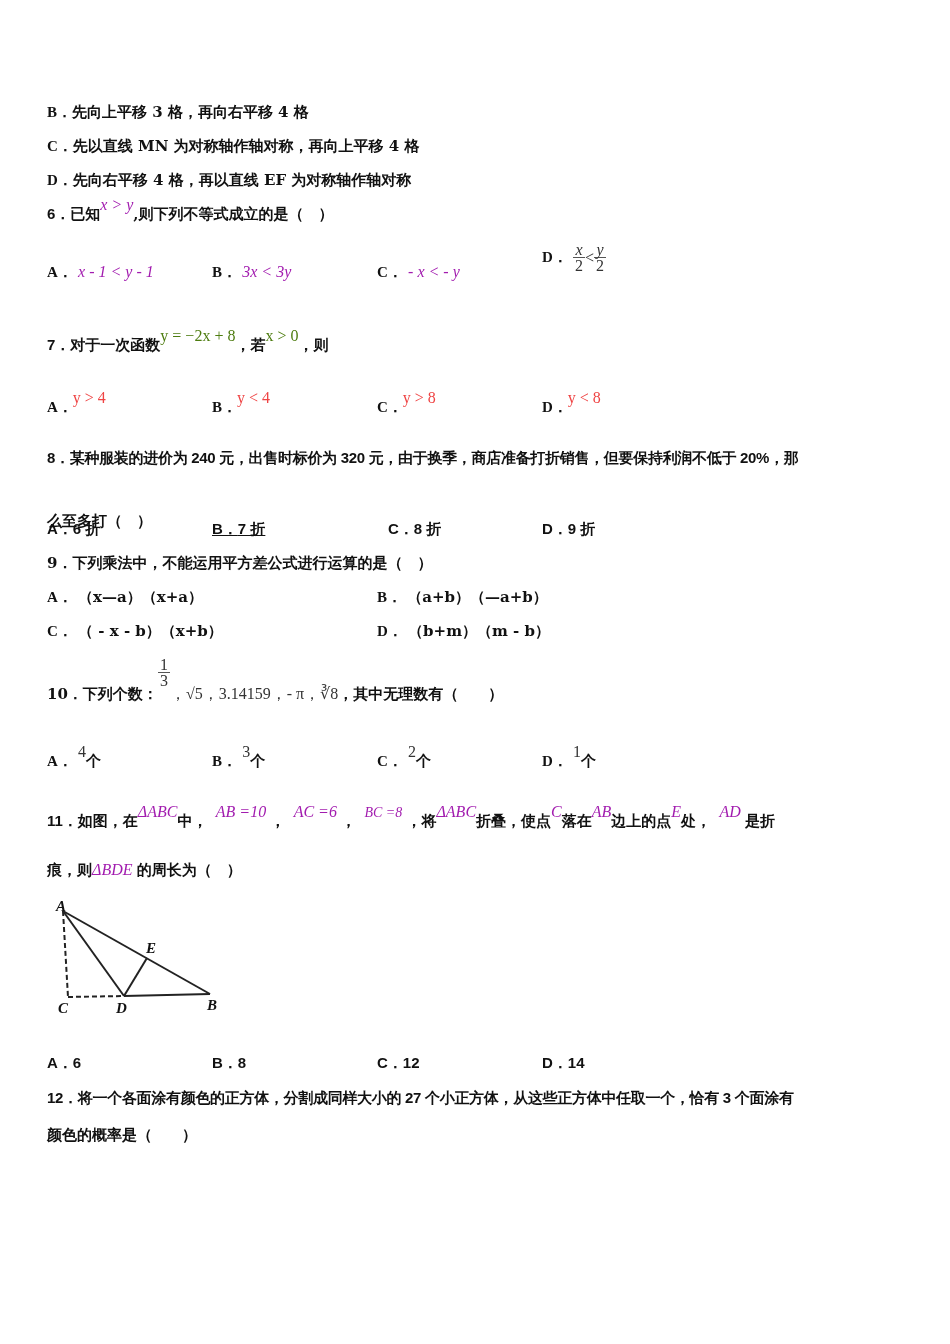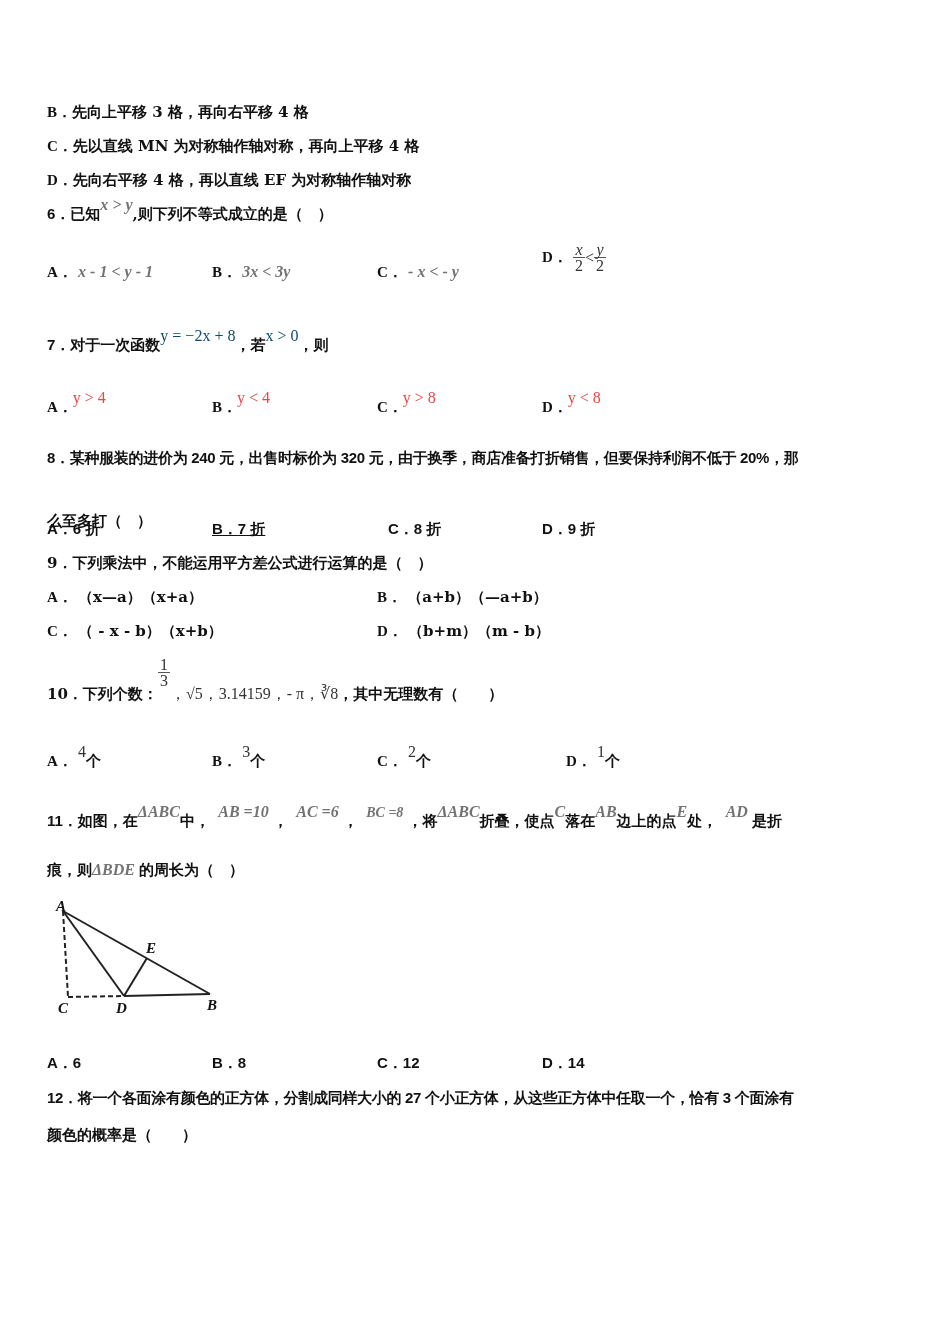--- a/index.html
+++ b/index.html
@@ -1,27 +1,27 @@
 <!DOCTYPE html>
 <html><head>
 <meta charset="utf-8">
 <style>
   html, body { margin: 0; padding: 0; background: #ffffff; }
   body { width: 950px; height: 1344px; position: relative; overflow: hidden;
          font-family: "DejaVu Serif", "Liberation Serif", serif; color: #111; }
   .line { position: absolute; left: 47px; font-size: 15px; font-weight: bold; white-space: nowrap; }
   .opt { position: absolute; font-size: 15px; font-weight: bold; white-space: nowrap; }
   .lbl { font-family: "Liberation Serif", serif; font-weight: bold; }
-  .math { font-family: "Liberation Serif", serif; font-weight: bold; font-style: italic; color: #737373; font-size: 16px; }
+  .math { font-family: "Liberation Serif", serif; font-weight: normal; font-style: italic; color: #a21caf; font-size: 16px; }
   .math-up { font-family: "Liberation Serif", serif; font-weight: normal; color: #333; font-size: 16px; }
   .sup { position: relative; top: -9px; }
   .frac { display: inline-block; vertical-align: middle; text-align: center; font-family: "Liberation Serif", serif; font-weight: normal; font-size: 16px; color: #333; line-height: 15px; }
   .frac .num { display: block; border-bottom: 1px solid #555; padding: 0 2px; font-style: italic; }
   .frac .den { display: block; padding: 0 2px; }
-  .blue { color: #0c4a6e; }
+  .blue { color: #4d7c0f; }
   .brown { color: #ef4444; }
   .narrow { font-family: "Liberation Sans", sans-serif; font-weight: bold; }
   svg text { font-family: "Liberation Serif", serif; font-style: italic; font-weight: bold; font-size: 15px; }
 </style>
 </head>
 <body>
 
 <div class="line" style="top:103px;">
   <span class="lbl">B．</span><span>先向上平移 3 格，再向右平移 4 格</span>
 </div>
@@ -77,21 +77,21 @@
 <div class="opt" style="left:377px; top:588px;"><span class="lbl">B．</span> <span>（a+b）（—a+b）</span></div>
 <div class="opt" style="left:47px; top:622px;"><span class="lbl">C．</span> <span>（ - x - b）（x+b）</span></div>
 <div class="opt" style="left:377px; top:622px;"><span class="lbl">D．</span> <span>（b+m）（m - b）</span></div>
 
 <div class="line" style="top:657px;">
   <span style="vertical-align:-22px;">10．下列个数：</span><span class="frac" style="font-style:normal;"><span class="num" style="font-style:normal;">1</span><span class="den">3</span></span><span class="math-up" style="vertical-align:-22px;">，√5，3.14159，- π，∛8</span><span style="vertical-align:-22px;">，其中无理数有（　　）</span>
 </div>
 <div class="opt" style="left:47px; top:752px;"><span class="lbl">A．</span> <span class="math-up sup">4</span><span>个</span></div>
 <div class="opt" style="left:212px; top:752px;"><span class="lbl">B．</span> <span class="math-up sup">3</span><span>个</span></div>
 <div class="opt" style="left:377px; top:752px;"><span class="lbl">C．</span> <span class="math-up sup">2</span><span>个</span></div>
-<div class="opt" style="left:542px; top:752px;margin-left:24px;"><span class="lbl">D．</span> <span class="math-up sup">1</span><span>个</span></div>
+<div class="opt" style="left:542px; top:752px;"><span class="lbl">D．</span> <span class="math-up sup">1</span><span>个</span></div>
 
 <div class="line narrow" style="top:812px; font-family:'Liberation Sans',sans-serif;">
   <span>11．如图，在</span><span class="math sup">ΔABC</span><span>中，</span>&nbsp;&nbsp;<span class="math sup">AB =10</span>&nbsp;<span>，</span>&nbsp;&nbsp;<span class="math sup">AC =6</span>&nbsp;<span>，</span>&nbsp;&nbsp;<span class="math sup" style="font-size:14px;">BC =8</span>&nbsp;<span>，将</span><span class="math sup">ΔABC</span><span>折叠，使点</span><span class="math sup">C</span><span>落在</span><span class="math sup">AB</span><span>边上的点</span><span class="math sup">E</span><span>处，</span>&nbsp;&nbsp;<span class="math sup">AD</span>&nbsp;<span>是折</span>
 </div>
 <div class="line narrow" style="top:861px;">
   <span>痕，则</span><span class="math">ΔBDE</span> <span>的周长为（　）</span>
 </div>
 
 <svg style="position:absolute; left:50px; top:895px;" width="180" height="125" viewBox="0 0 180 125">
   <line x1="13" y1="16" x2="18" y2="102" stroke="#222" stroke-width="2" stroke-dasharray="5,3"></line>

